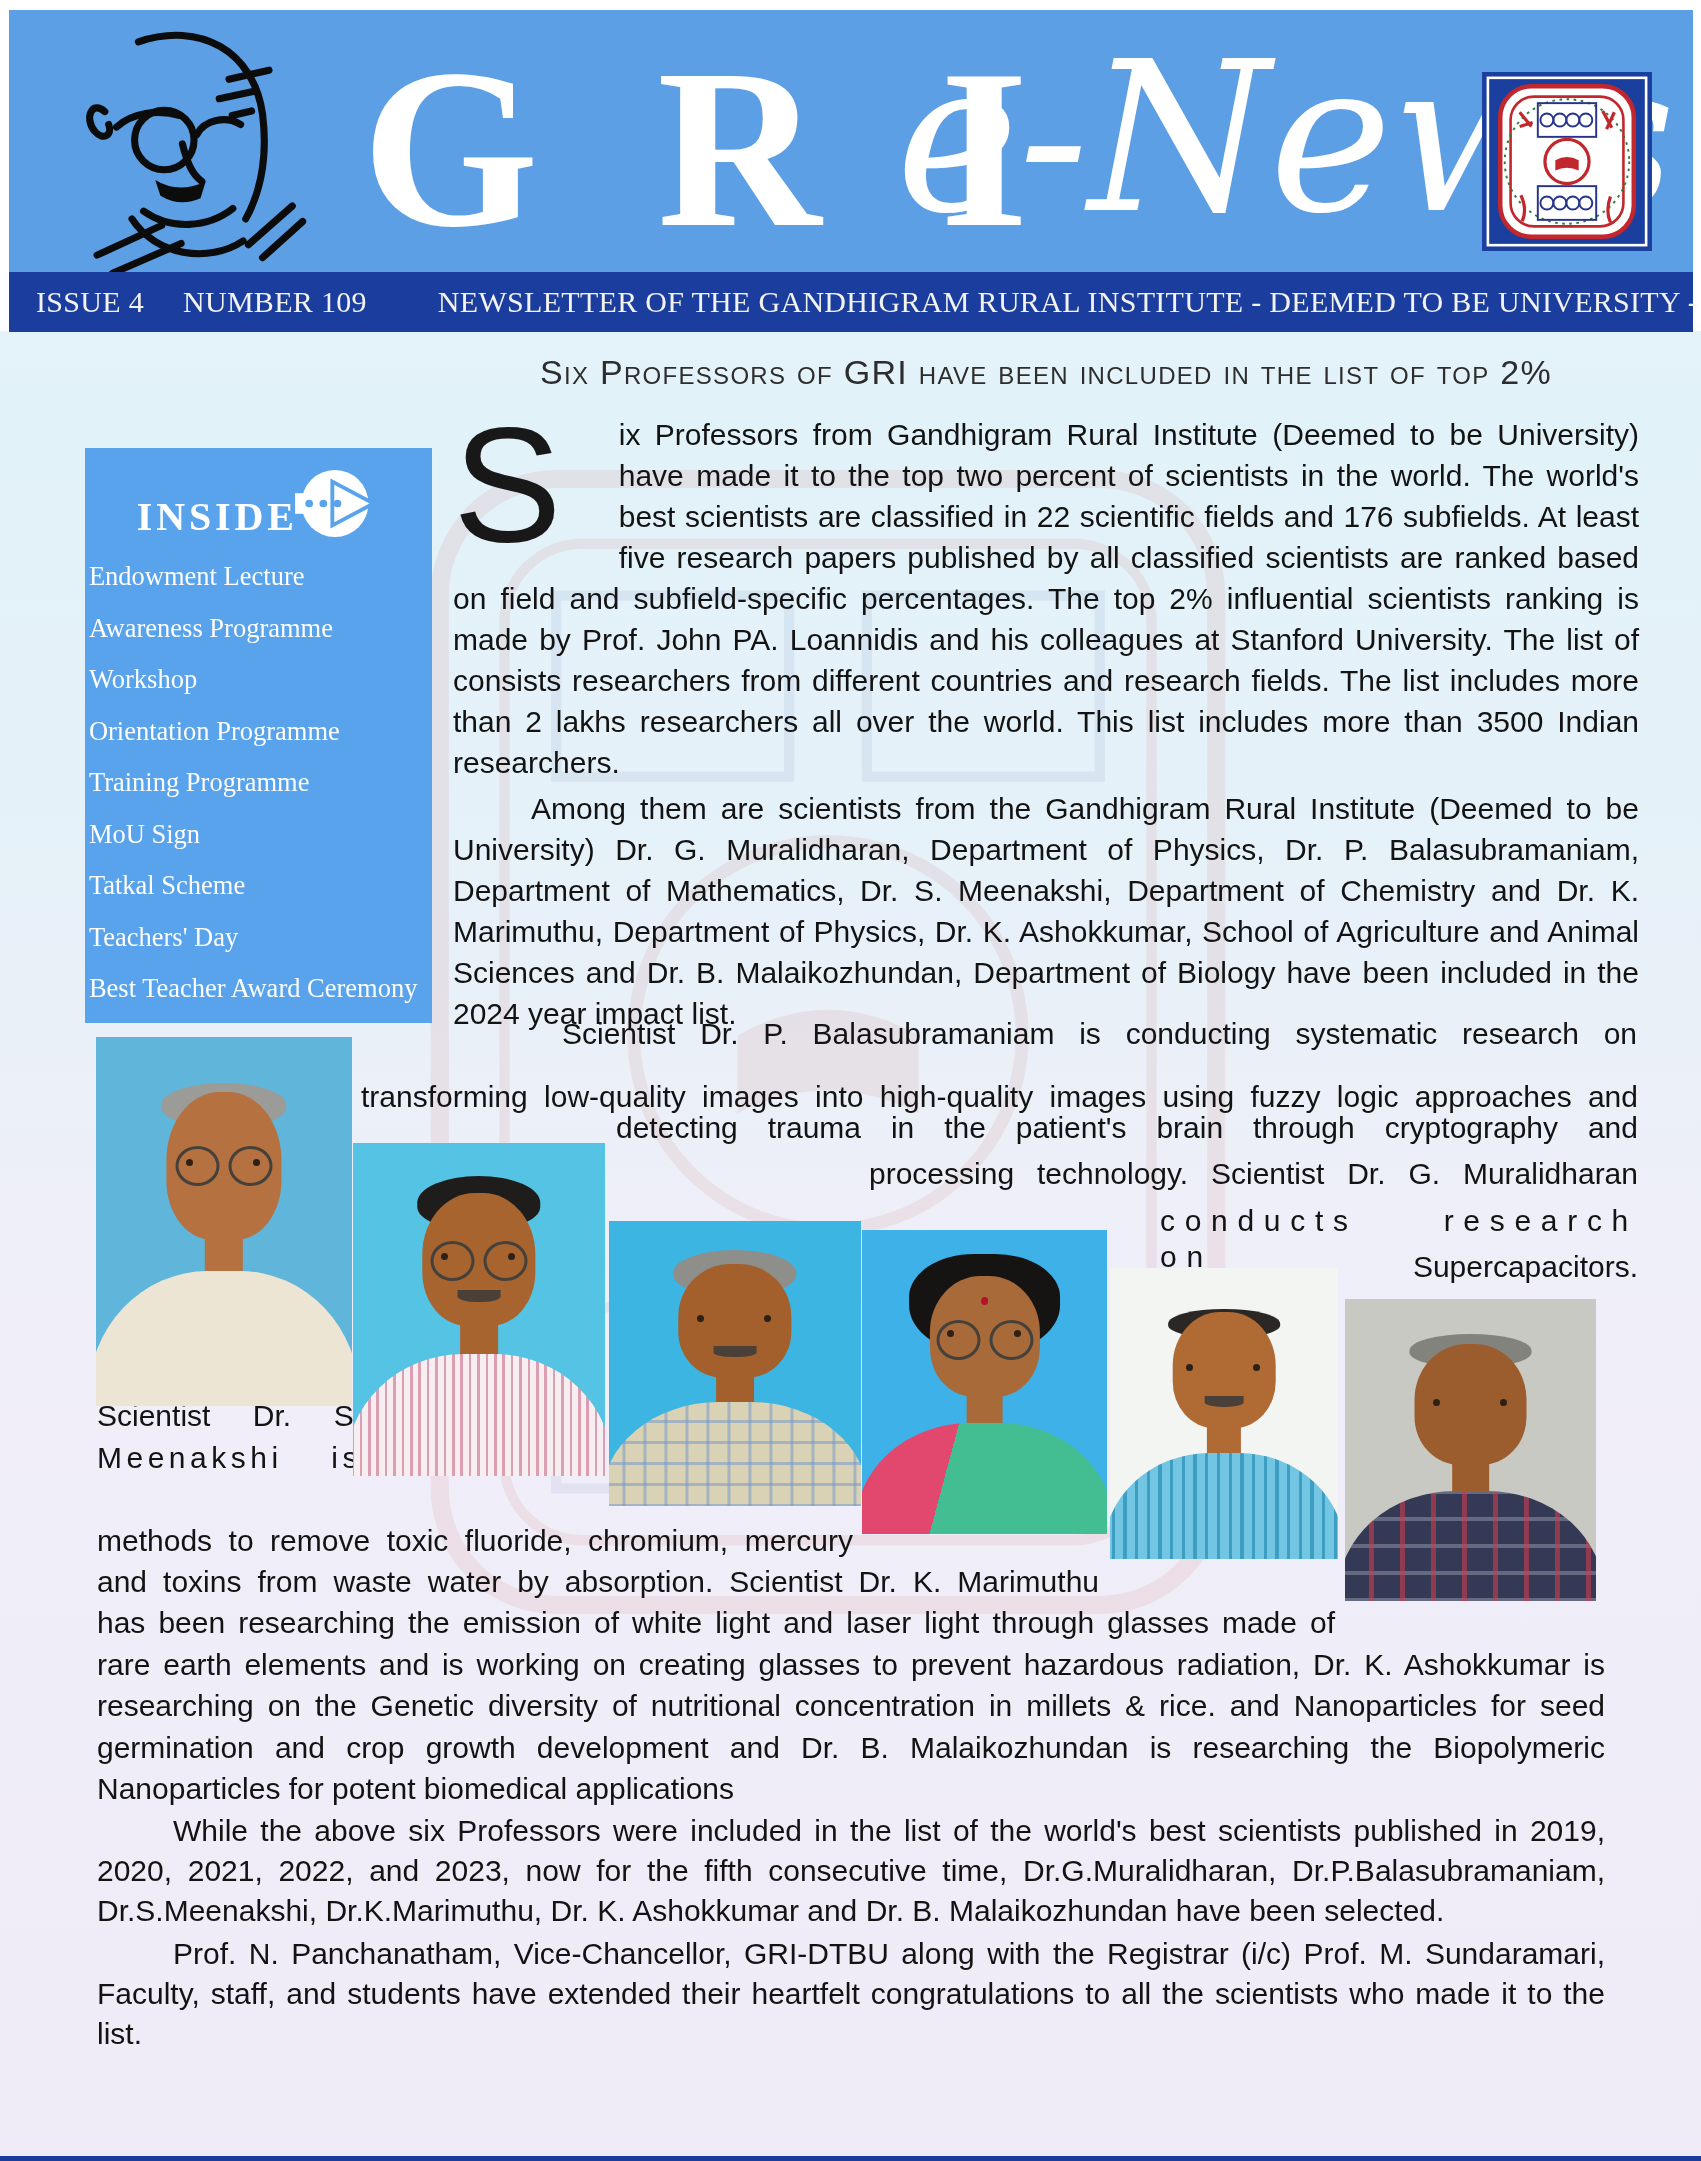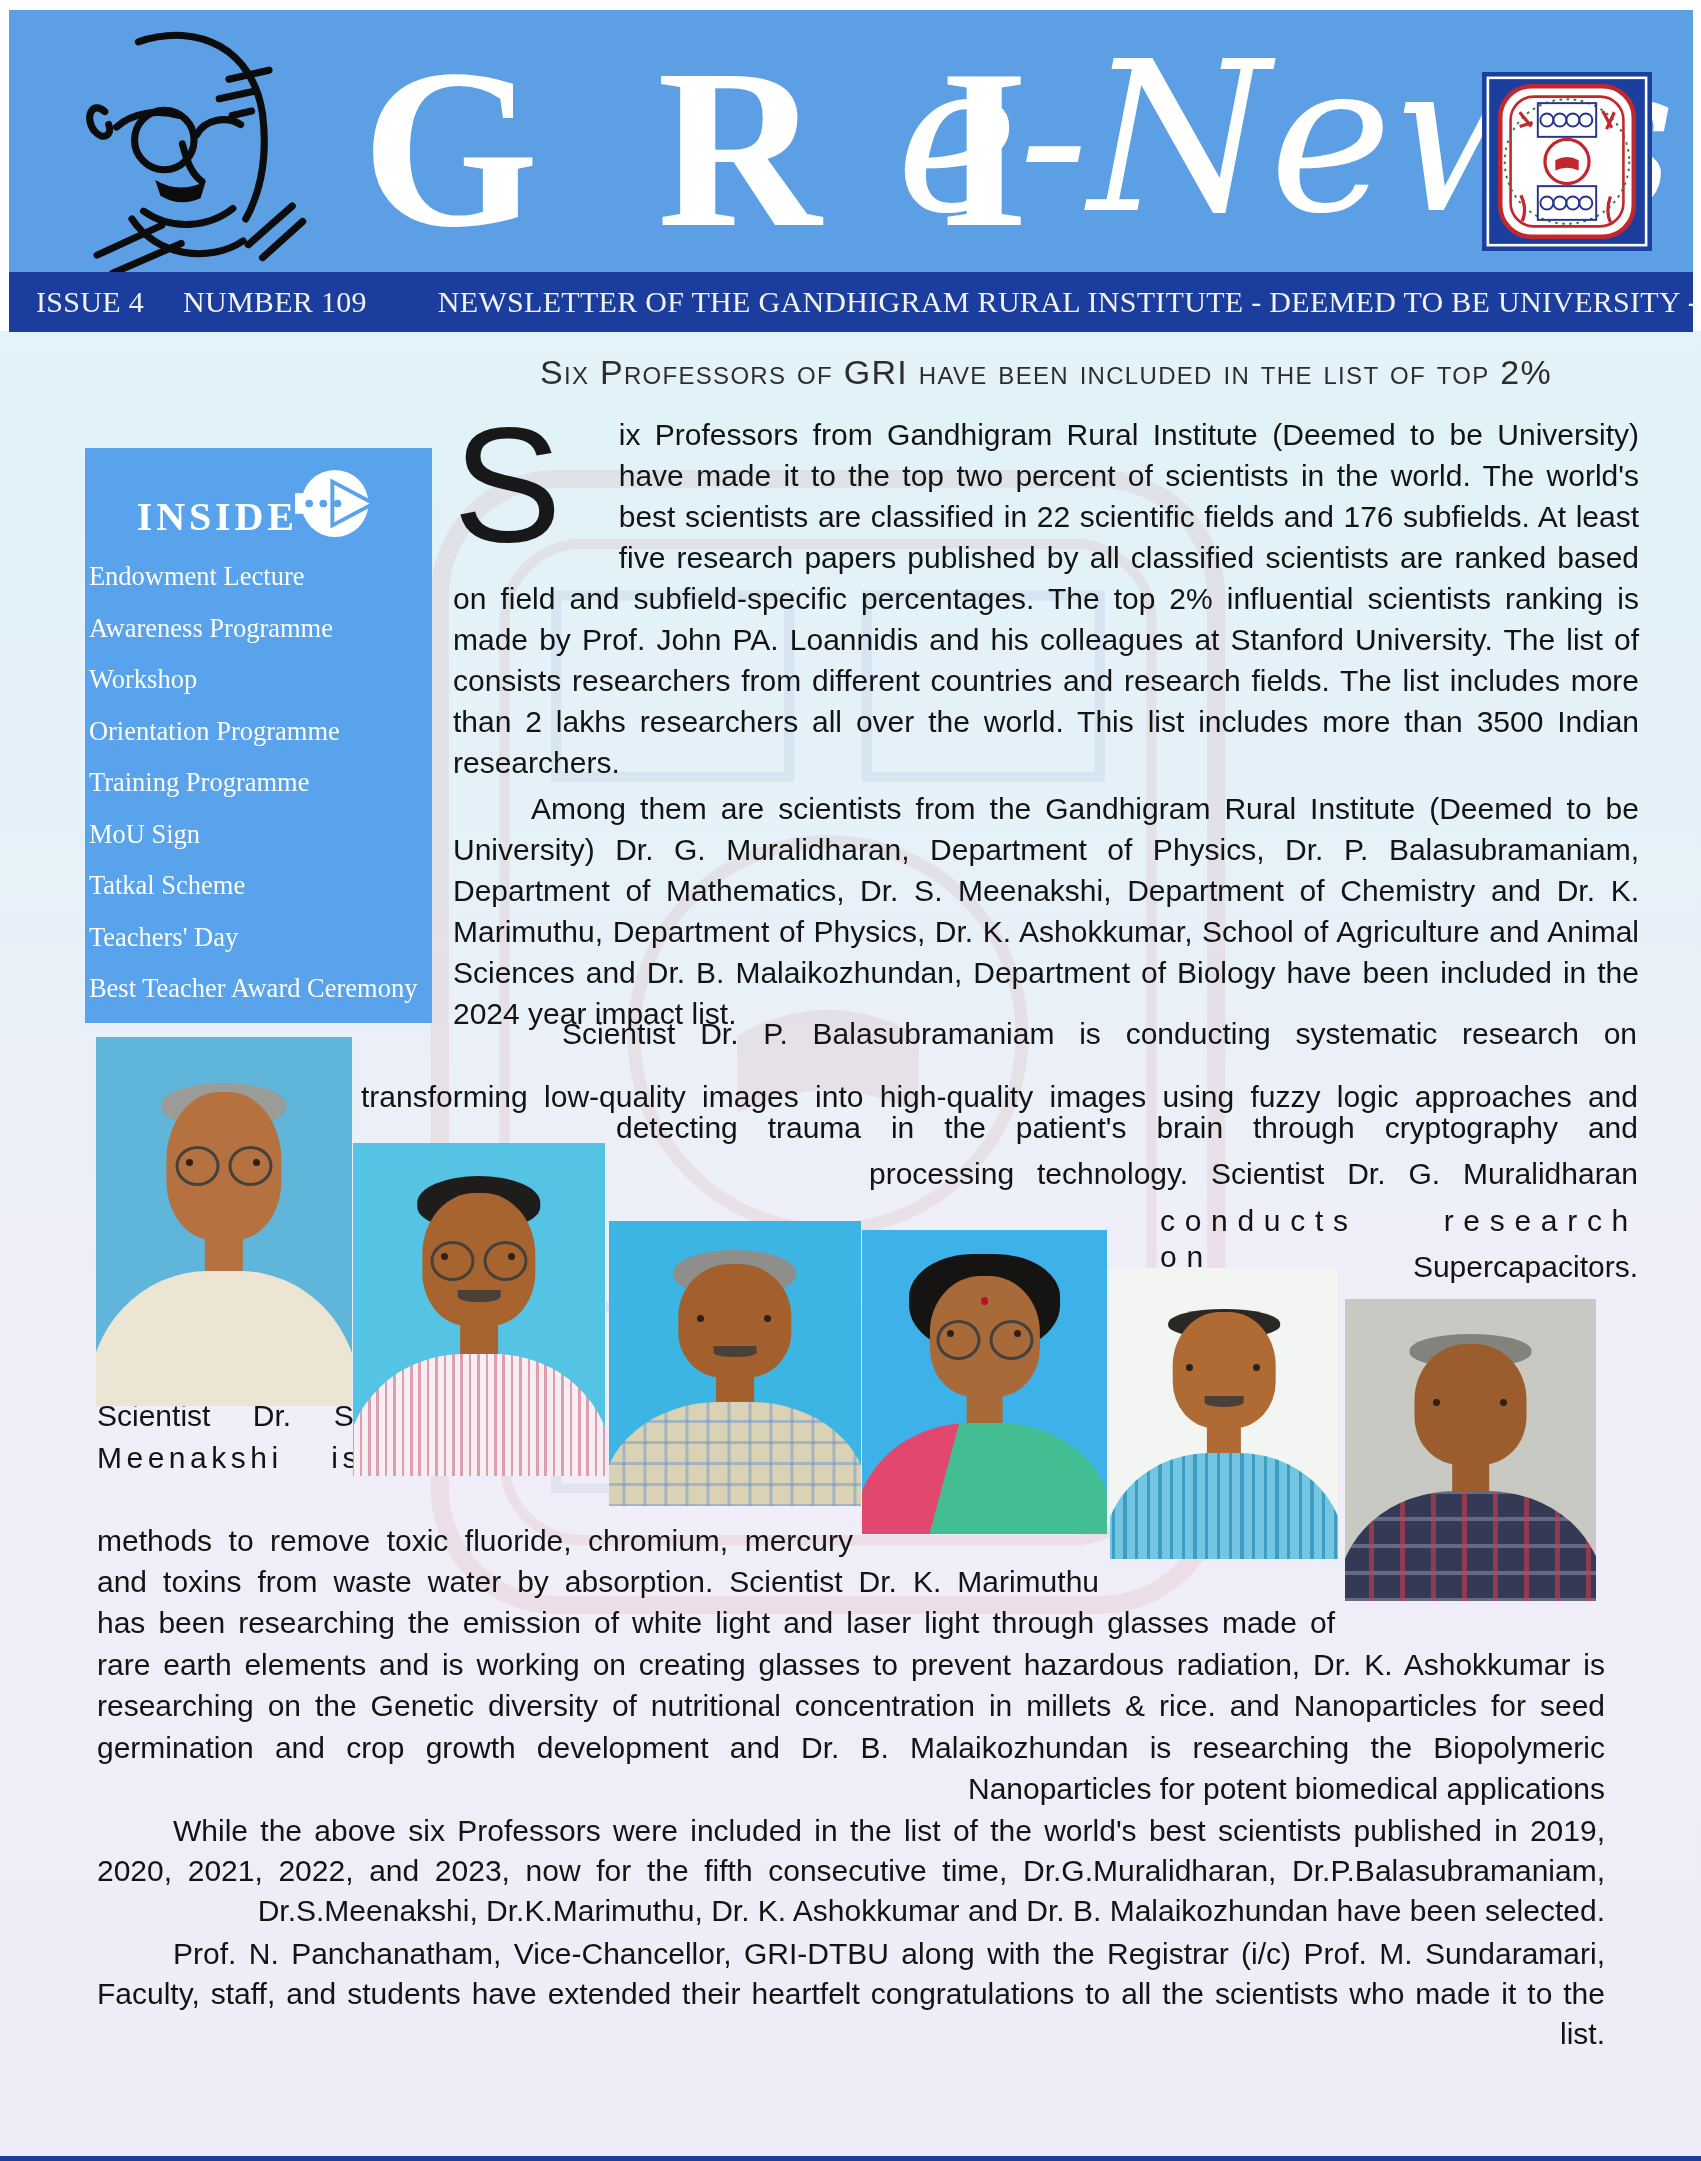--- a/index.html
+++ b/index.html
@@ -31,21 +31,21 @@
            line-height:1.15;width:100%;}
   
   .hl{position:absolute;left:453px;width:1186px;text-align:center;font-weight:400;
       font-variant:small-caps;color:#2d2d2d;letter-spacing:1.3px;font-size:34px;line-height:1.05;}
   .paras{position:absolute;left:453px;top:414px;width:1186px;color:#131313;
          font-size:30px;line-height:41px;text-align:justify;}
   .dropcap{float:left;font-size:163px;line-height:0.79;margin:6.5px 57px 0 0;color:#181818;}
   .paras p{margin:0;}
   .paras p.pp2{text-indent:78px;margin-top:5.2px;}
   
-  .tl{position:absolute;font-size:30px;line-height:36px;color:#131313;display:block;text-align:right;}
+  .tl{position:absolute;font-size:30px;line-height:36px;color:#131313;display:block;}
   .jl{text-align:justify;text-align-last:justify;}
   .ra{text-align:right;}
   .ls{letter-spacing:9.7px;word-spacing:22px;}
   .ls2{letter-spacing:4.5px;}
   .ind{text-indent:76px;}
   
   .ph{position:absolute;overflow:hidden;}
   .ph .hair{position:absolute;left:50%;transform:translateX(-50%);width:49%;height:16%;top:10%;
             border-radius:50% 50% 44% 44%;}
   .ph .face{position:absolute;left:50%;transform:translateX(-50%);width:45%;height:40%;top:15%;

